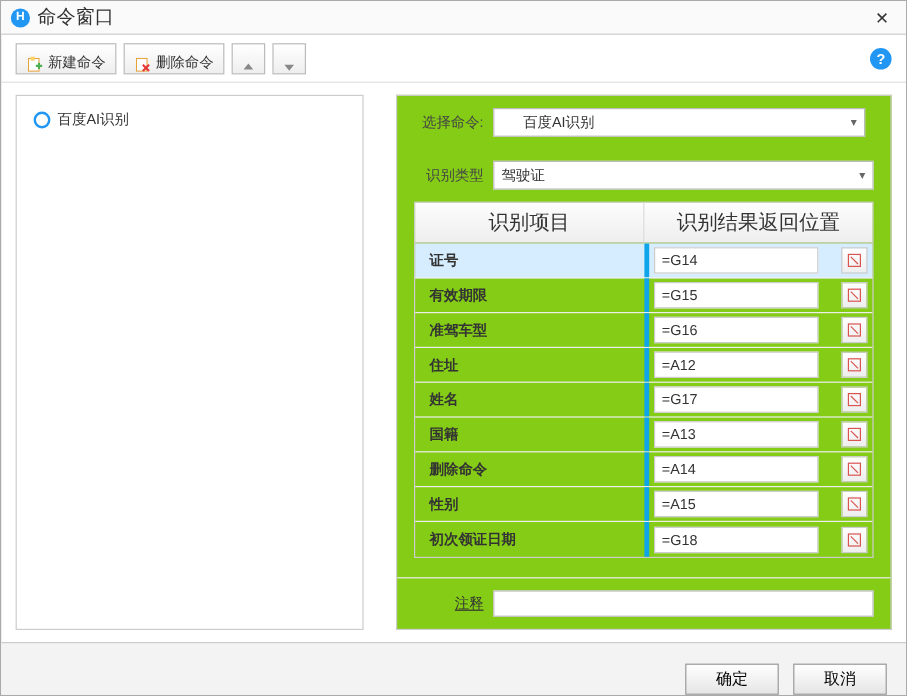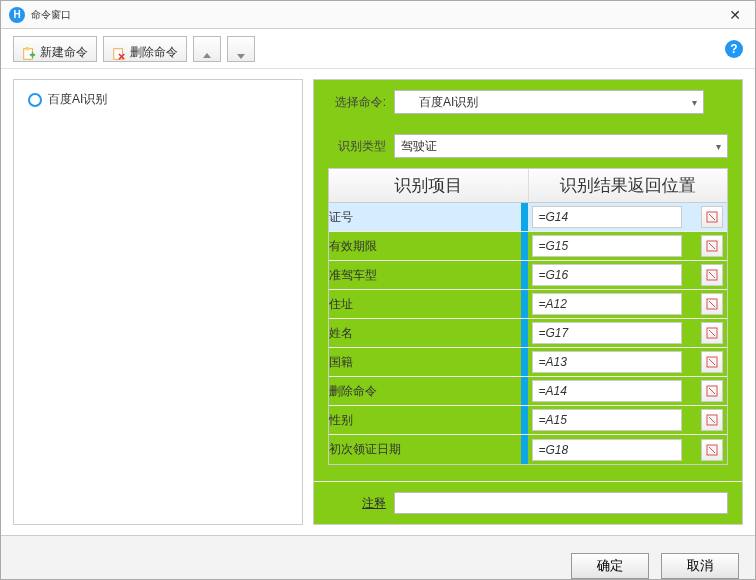--- a/index.html
+++ b/index.html
@@ -1,49 +1,49 @@
 <!DOCTYPE html>
 <html><head>
 <meta charset="utf-8">
 <style>
 * { box-sizing: border-box; margin: 0; padding: 0; }
 body { font-family: "Microsoft YaHei", Arial, sans-serif; font-size: 12px; background: #f5f5f5; color: #333; }
 .window { width: 756px; height: 580px; background: #fff; border: 1px solid #aaa; display: flex; flex-direction: column; }
 .titlebar { height: 28px; display: flex; align-items: center; padding: 0 8px; border-bottom: 1px solid #ccc; background: #fafafa; }
 .titlebar .app-icon { width: 16px; height: 16px; border-radius: 50%; background: #2196f3; color: #fff; font-size: 10px; font-weight: bold; display: flex; align-items: center; justify-content: center; margin-right: 6px; }
-.titlebar .title { flex: 1; font-size: 10px; }
+.titlebar .title { flex: 1; font-size: 16px; }
 .titlebar .close { width: 24px; text-align: center; cursor: pointer; font-size: 14px; }
 .toolbar { height: 40px; display: flex; align-items: center; padding: 6px 12px; gap: 6px; border-bottom: 1px solid #e0e0e0; }
 .tbtn { height: 26px; padding: 0 8px; border: 1px solid #bbb; background: linear-gradient(#fff,#eee); display: flex; align-items: flex-end; gap: 4px; cursor: pointer; font-size: 12px; }
 .tbtn.small { width: 28px; justify-content: center; padding: 0; }
 .tbtn .ico { width: 14px; height: 14px; }
 .spacer { flex: 1; }
 .help-icon { width: 18px; height: 18px; border-radius: 50%; background: #2196f3; color: #fff; display: flex; align-items: center; justify-content: center; font-size: 12px; font-weight: bold; cursor: pointer; }
-.body { flex: 1; display: flex; padding: 10px 12px; gap: 10px; overflow: hidden; }
+.body { flex: 1; display: flex; padding: 10px 12px; gap: 27px; overflow: hidden; }
 .left-panel { width: 290px; border: 1px solid #ccc; padding: 8px; background: #fff; }
 .tree-item { display: flex; align-items: center; gap: 6px; padding: 3px 6px; cursor: pointer; }
 .tree-item .ai-ico { width: 14px; height: 14px; border-radius: 50%; border: 2px solid #2196f3; display:inline-block;}
 .right-panel { flex: 1; border: 1px solid #ccc; background: #84cc16; display: flex; flex-direction: column; }
 .form-row { display: flex; align-items: center; padding: 10px 14px; gap: 8px; }
 .form-row label { width: 58px; text-align: right; color: #444; }
 .select { flex: 1; height: 24px; border: 1px solid #bbb; background: #fff; padding: 0 6px; display: flex; align-items: center; justify-content: space-between; cursor: pointer; max-width: 310px; }
 .select.wide { max-width: none; }
 .select .sel-content { display: flex; align-items: center; gap: 6px; }
 .chev { font-size: 10px; color: #666; }
 .table-wrap { margin: 0 14px; border: 1px solid #ccc; }
 .thead { display: flex; background: linear-gradient(#fdfdfd,#eee); border-bottom: 1px solid #ccc; }
 .th { flex: 1; text-align: center; padding: 5px 0; font-size: 17px; border-right: 1px solid #ddd; }
 .th:last-child { border-right: none; }
 .trow { display: flex; border-bottom: 1px solid #eee; height: 29px; }
 .trow.sel { background: #d6ecff; }
 .trow:last-child { border-bottom: none; }
 .td { flex: 1; display: flex; align-items: center; }
-.td.c1 { border-right: 7px solid #0ea5e9; }
+.td.c1 { padding-left: 12px; border-right: 4px solid #0ea5e9; font-weight: bold; }
 .td.c2 { padding: 2px 4px; }
-.cell-input { flex: 1; height: 22px; border: 1px solid #ccc; padding: 0 6px; background: #fff; margin-right: 19px; font-size: 12px; display: flex; align-items: center; font-style: italic; }
+.cell-input { flex: 1; height: 22px; border: 1px solid #ccc; padding: 0 6px; background: #fff; margin-right: 19px; font-size: 12px; display: flex; align-items: center; }
 .cell-btn { width: 22px; height: 22px; border: 1px solid #ccc; background: linear-gradient(#fff,#eee); cursor: pointer; display: flex; align-items: center; justify-content: center; }
 .cell-btn svg { width: 12px; height: 12px; }
 .note-row { margin-top: auto; padding: 10px 14px; display: flex; align-items: center; gap: 8px; border-top: 1px solid #eee;}
 .note-row label { width: 58px; text-align: right; text-decoration: underline; }
 .note-row input { flex: 1; height: 22px; border: 1px solid #bbb; padding: 0 6px; }
 .footer { height: 44px; border-top: 1px solid #ccc; display: flex; align-items: flex-end; justify-content: flex-end; padding: 0 16px; gap: 12px; background: #f3f3f3; }
 .footer .fbtn { width: 78px; height: 26px; border: 1px solid #999; background: linear-gradient(#fff,#e5e5e5); cursor: pointer; }
 </style>
 </head>
 <body>

